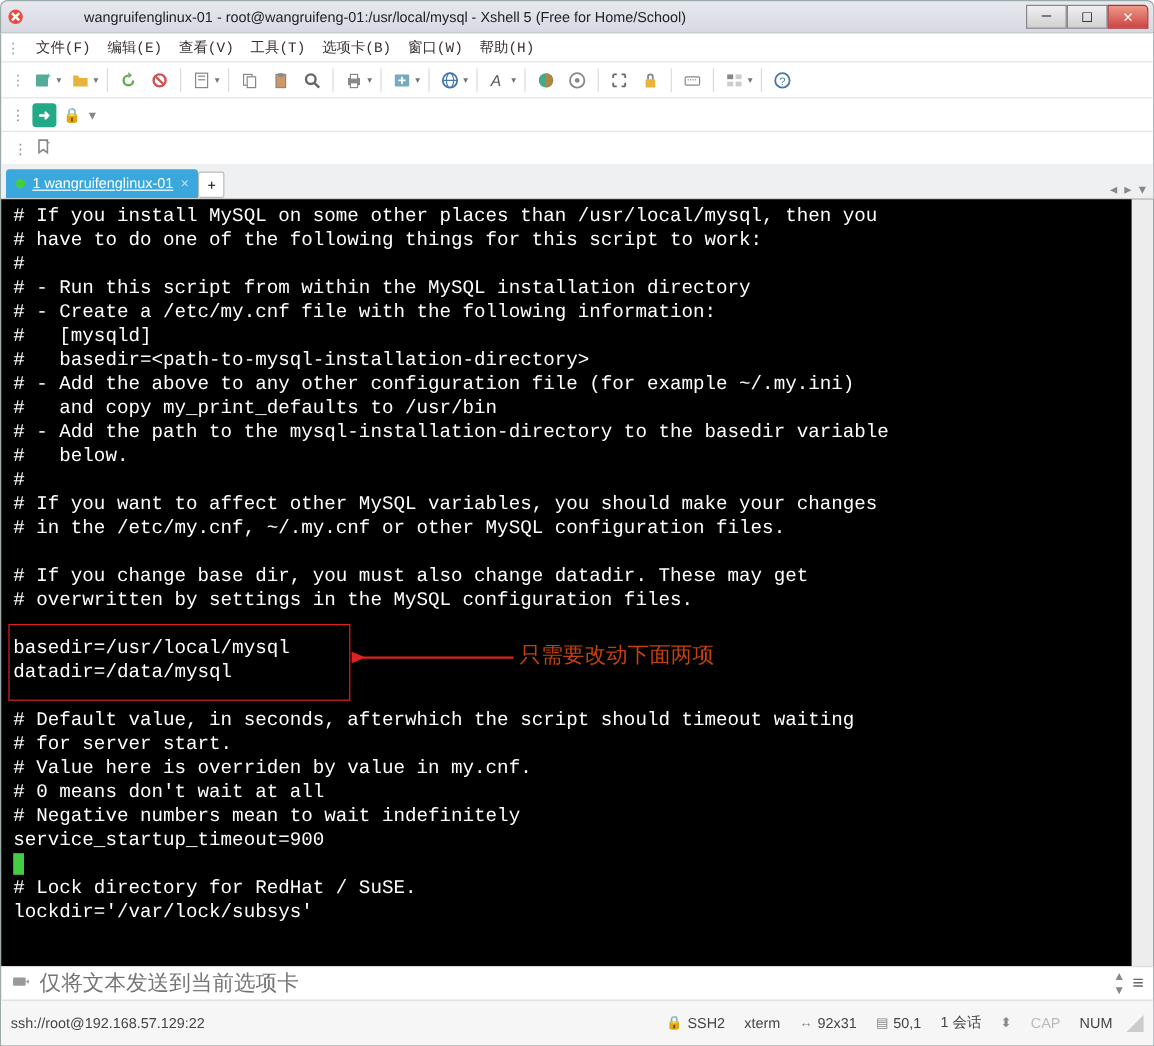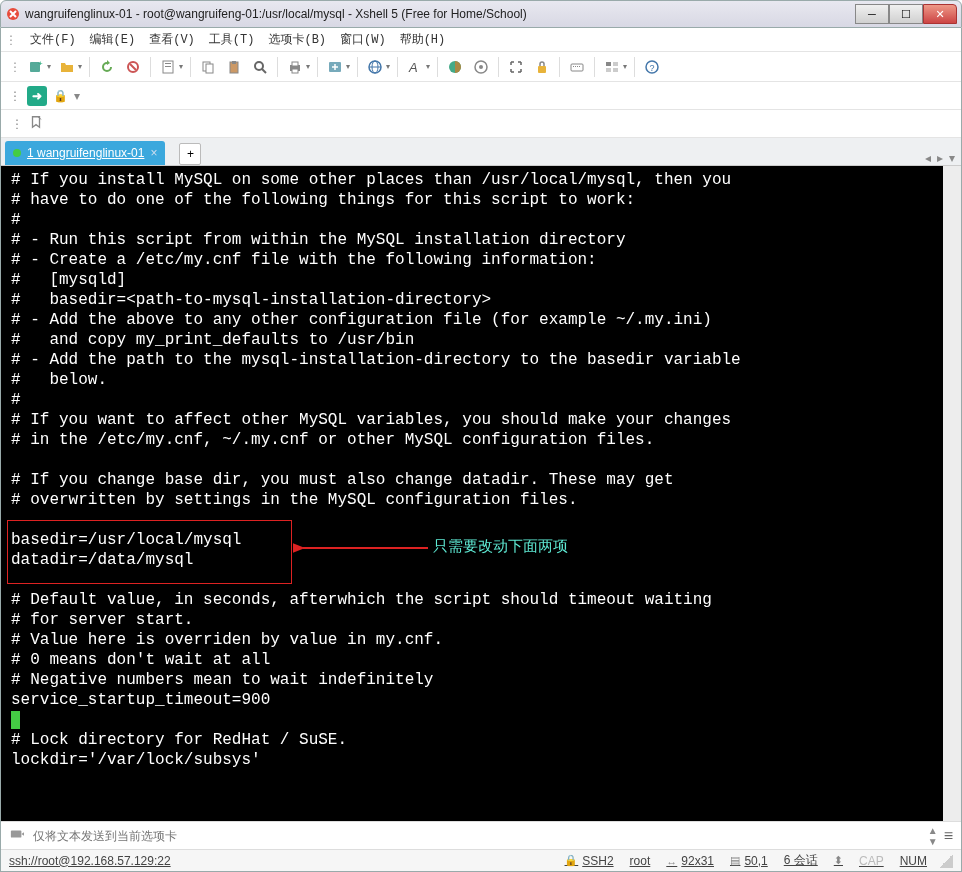--- a/index.html
+++ b/index.html
@@ -1,18 +1,18 @@
 <!DOCTYPE html>
 <html><head>
 <meta charset="utf-8">
 <style>
 * { margin: 0; padding: 0; box-sizing: border-box; }
 body { font-family: "Microsoft YaHei", Tahoma, sans-serif; font-size: 12px; background: #fff; width: 962px; height: 872px; overflow: hidden; }
 
-.titlebar { height: 28px; background: linear-gradient(#e8e8f0, #d8d8e4); display: flex; align-items: center; padding: 0 4px; border: 1px solid #9aa; border-top-left-radius: 6px; border-top-right-radius: 6px; }
+.titlebar { height: 28px; background: linear-gradient(#e8e8f0, #d8d8e4); display: flex; align-items: center; padding: 0 4px; border: 1px solid #9aa; border-top-left-radius: 6px; border-top-right-radius: 6px; gap: 45px; }
 .titlebar .icon { width: 16px; height: 16px; margin-right: 4px; display: flex; align-items: center; justify-content: center; }
 .titlebar .title { flex: 1; color: #222; font-size: 12px; }
 .winbtns { display: flex; gap: 0; }
 .winbtn { width: 34px; height: 20px; border: 1px solid #888; background: linear-gradient(#f0f0f0,#d0d0d0); display: flex; align-items: center; justify-content: center; font-size: 11px; cursor: pointer; }
 .winbtn.close { background: linear-gradient(#e98,#c44); color: #fff; border-color: #a33; border-top-right-radius: 4px; }
 
 .win-body { border: 1px solid #9aa; border-top: none; background: #fff; height: 844px; display: flex; flex-direction: column; }
 
 .menubar { height: 24px; display: flex; align-items: center; padding: 2px 10px; gap: 14px; border-bottom: 1px solid #e4e4e4; color: #333; }
 .menubar .dots { margin-left: -6px; color: #999; letter-spacing: -1px; }
@@ -25,40 +25,40 @@
 .sep { width: 1px; height: 20px; background: #ddd; margin: 0 3px; }
 .dd { font-size: 8px; color: #777; margin-left: -3px; margin-right: 2px; }
 
 .addrbar { height: 28px; display: flex; align-items: center; padding: 2px 8px; gap: 6px; border-bottom: 1px solid #e4e4e4; color: #888; }
 .addrbar .plus { width: 20px; height: 20px; display: flex; align-items: center; justify-content: center; background: #2a8; color: #fff; border-radius: 3px; font-weight: bold; cursor: pointer; }
 .addrbar .lock { color: #999; }
 
 .hintbar { height: 28px; display: flex; align-items: center; padding: 2px 10px; gap: 6px; border-bottom: 1px solid #e4e4e4; color: #888; }
 
 .tabbar { height: 28px; background: #eef0f2; display: flex; align-items: flex-end; padding: 0 4px; border-bottom: 1px solid #ccc; position: relative; }
-.tab { height: 24px; background: #3ba8dd; color: #fff; display: flex; align-items: center; padding: 0 8px; gap: 6px; border-top-left-radius: 3px; border-top-right-radius: 3px; margin-right: 14px; cursor: pointer; font-size: 12px; }
+.tab { height: 24px; background: #3ba8dd; color: #fff; display: flex; align-items: center; padding: 0 8px; gap: 6px; border-top-left-radius: 3px; border-top-right-radius: 3px; margin-right: 0; cursor: pointer; font-size: 12px; }
 .tab .dot { width: 8px; height: 8px; background: #4c4; border-radius: 50%; }
 .tab .x { color: #cde; font-size: 12px; }
 .addtab { width: 22px; height: 22px; background: #fff; border: 1px solid #bbb; display: flex; align-items: center; justify-content: center; cursor: pointer; border-radius: 2px; }
 .tabbar .navr { position: absolute; right: 6px; color: #888; display: flex; gap: 6px; }
 
 .terminal { flex: 1; background: #000; color: #fff; font-family: "Consolas","Courier New",monospace; font-size: 16px; line-height: 20px; padding: 4px 4px 4px 10px; white-space: pre; position: relative; border-right: 18px solid #ededed; }
 .terminal .cursor { background: #4c4; display: inline-block; width: 9px; height: 18px; vertical-align: text-bottom; }
 .callout-box { position: absolute; border: 1px solid #d22; pointer-events: none; }
 .callout-arrow { position: absolute; pointer-events: none; }
-.callout-text { position: absolute; color: #5eead4; font-family: "Microsoft YaHei", sans-serif; font-size: 15px; }
+.callout-text { position: absolute; color: #c2410c; font-family: "Microsoft YaHei", sans-serif; font-size: 18px; }
 
 .sendbar { height: 28px; display: flex; align-items: center; padding: 0 8px; gap: 8px; border-top: 1px solid #ddd; color: #888; }
 .sendbar .sendicon { color: #888; }
-.sendbar input { flex: 1; border: none; outline: none; font-size: 12px; color: #be185d; }
+.sendbar input { flex: 1; border: none; outline: none; font-size: 18px; color: #be185d; }
 .sendbar .r { display: flex; gap: 6px; align-items: center; }
 .sendbar .r .carets { color: #888; font-size: 10px; }
 .sendbar .r .menu { font-size: 16px; color: #666; cursor: pointer; }
 
-.statusbar { height: 22px; display: flex; align-items: center; padding: 0 8px; font-size: 12px; color: #444; border-top: 1px solid #ddd; background: #f6f6f6; text-decoration: underline; }
+.statusbar { height: 38px; display: flex; align-items: center; padding: 0 8px; font-size: 12px; color: #444; border-top: 1px solid #ddd; background: #f6f6f6; }
 .statusbar .l { flex: 1; }
 .statusbar .seg { margin: 0 8px; display: flex; align-items: center; gap: 4px; }
 .statusbar .ic { font-size: 11px; color: #888; }
 </style>
 </head>
 <body>
 
 <div class="titlebar">
   <span class="icon">
     <svg viewBox="0 0 16 16">
@@ -313,30 +313,30 @@
       <span class="menu">≡</span>
     </div>
   </div>
 
   <div class="statusbar">
     <span class="l">ssh://root@192.168.57.129:22</span>
     <span class="seg">
         <span class="ic">🔒</span>
         <span>SSH2</span>
       </span>
-    <span class="seg">root</span>
+    <span class="seg">xterm</span>
     <span class="seg">
         <span class="ic">↔</span>
         <span>92x31</span>
       </span>
     <span class="seg">
         <span class="ic">▤</span>
         <span>50,1</span>
       </span>
-    <span class="seg">6 会话</span>
+    <span class="seg">1 会话</span>
     <span class="seg">
         <span class="ic">⬍</span>
       </span>
     <span class="seg" style="color:#bbb">CAP</span>
     <span class="seg">NUM</span>
     <span style="width:14px;height:14px;background:linear-gradient(135deg,transparent 50%,#ccc 50%);margin-left:4px"></span>
   </div>
 
 </div>
 

